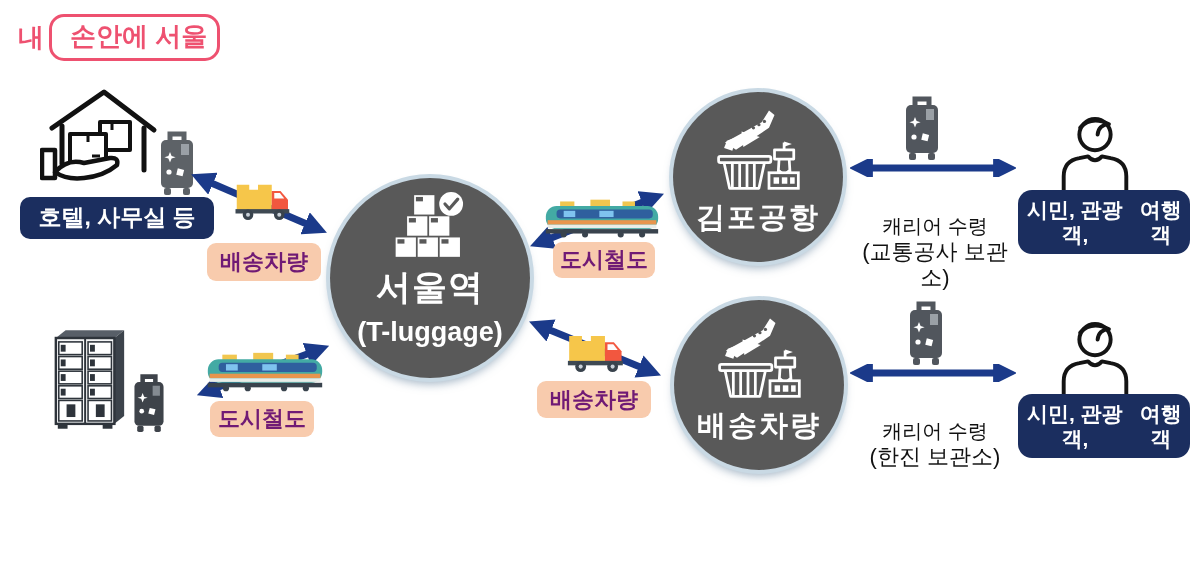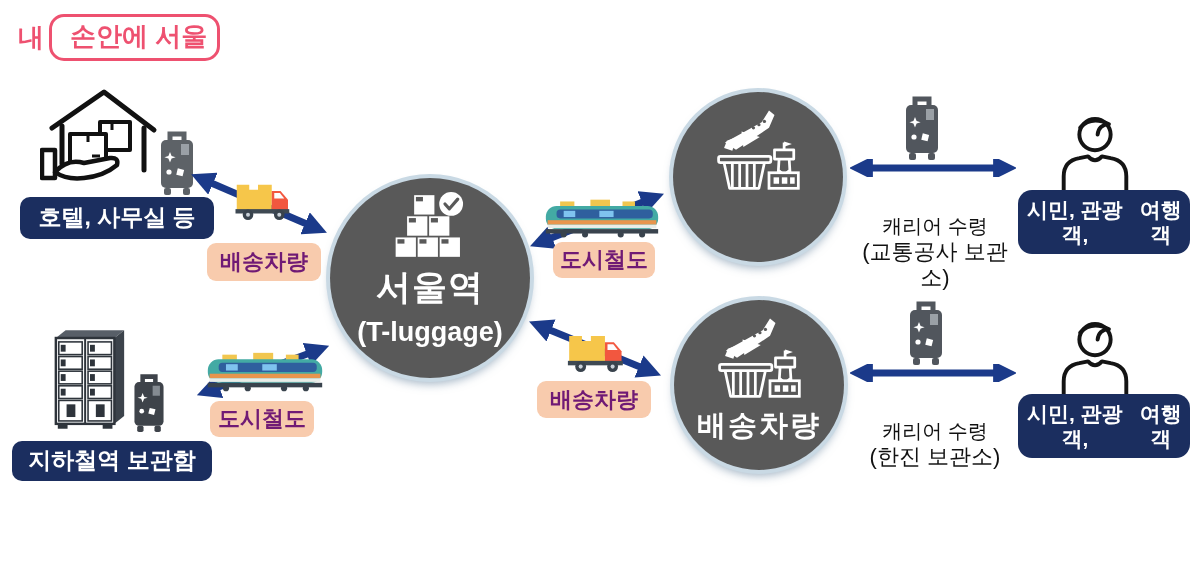--- a/index.html
+++ b/index.html
@@ -147,23 +147,20 @@
     <path d="M13,12 V4 H27 V12" fill="none" stroke="#3e434a" stroke-width="5"></path>
     <rect x="4" y="10" width="32" height="48" rx="5" fill="#3e434a"></rect>
     <rect x="24" y="14" width="8" height="11" fill="#858b92"></rect>
     <polygon points="13,22 14.6,26 18.6,27.2 14.6,28.4 13,32.5 11.4,28.4 7.4,27.2 11.4,26" fill="#fff"></polygon>
     <circle cx="12" cy="42" r="2.6" fill="#fff"></circle>
     <rect x="20" y="39" width="6.5" height="6.5" fill="#fff" transform="rotate(14 23 42)"></rect>
     <rect x="7" y="58" width="7" height="7" rx="2" fill="#3e434a"></rect>
     <rect x="26" y="58" width="7" height="7" rx="2" fill="#3e434a"></rect>
   </svg>
 
-  <div class="abs navybox" style="left:12px;top:441px;width:200px;height:40px;font-size:23px;">
-    <span>지하철역 보관함</span>
-  </div>
 
   <svg class="abs" style="left:196px;top:338px;" width="134" height="64">
     <line x1="12" y1="53" x2="122" y2="12" class="arrow-line" marker-start="url(#ah)" marker-end="url(#ah)"></line>
   </svg>
 
   <svg class="abs" style="left:206px;top:350px;" width="118" height="42" viewBox="0 0 130 46">
     <g fill="#f1c64f">
       <rect x="18" y="5" width="16" height="7"></rect>
       <rect x="52" y="3" width="22" height="9"></rect>
       <rect x="88" y="5" width="14" height="7"></rect>
@@ -273,20 +270,21 @@
         <rect x="64" y="50" width="21" height="10"></rect>
         <path d="M69,60 L67,92 M80,60 L82,92 M68,72 L81,83 M81,72 L68,83"></path>
         <path d="M74.5,50 V42"></path>
       </g>
       <polygon points="74.5,41 83,43.5 74.5,46.5" fill="#fff"></polygon>
       <rect x="58" y="75" width="32" height="17" fill="#595959" stroke="#fff" stroke-width="3"></rect>
       <rect x="63" y="80" width="6" height="7" fill="#fff"></rect>
       <rect x="72" y="80" width="6" height="7" fill="#fff"></rect>
       <rect x="81" y="80" width="5" height="7" fill="#fff"></rect>
     </svg>
+    <div class="airport-title">김포공항</div>
   </div>
 
   <svg class="abs" style="left:902px;top:95px;" width="40" height="66" viewBox="0 0 40 66">
     <path d="M13,12 V4 H27 V12" fill="none" stroke="#51565d" stroke-width="5"></path>
     <rect x="4" y="10" width="32" height="48" rx="5" fill="#51565d"></rect>
     <rect x="24" y="14" width="8" height="11" fill="#9aa0a6"></rect>
     <polygon points="13,22 14.6,26 18.6,27.2 14.6,28.4 13,32.5 11.4,28.4 7.4,27.2 11.4,26" fill="#fff"></polygon>
     <circle cx="12" cy="42" r="2.6" fill="#fff"></circle>
     <rect x="20" y="39" width="6.5" height="6.5" fill="#fff" transform="rotate(14 23 42)"></rect>
     <rect x="7" y="58" width="7" height="7" rx="2" fill="#51565d"></rect>

